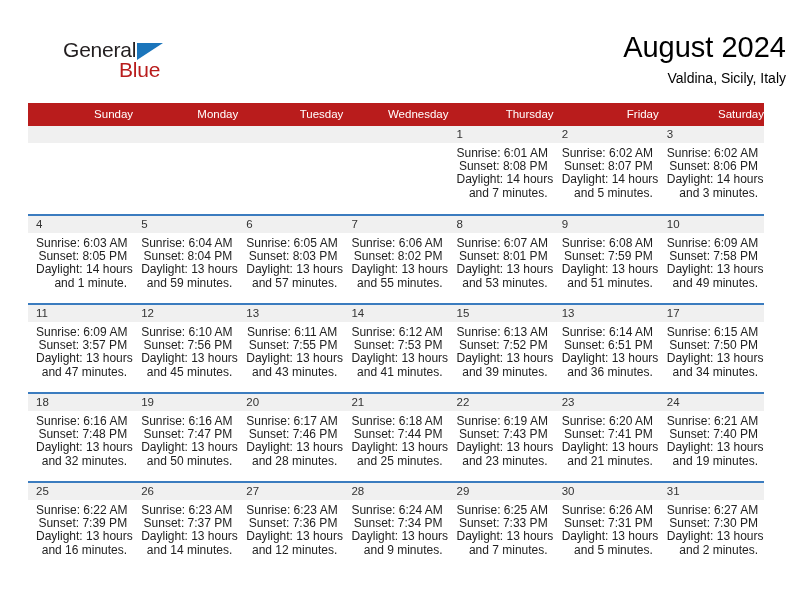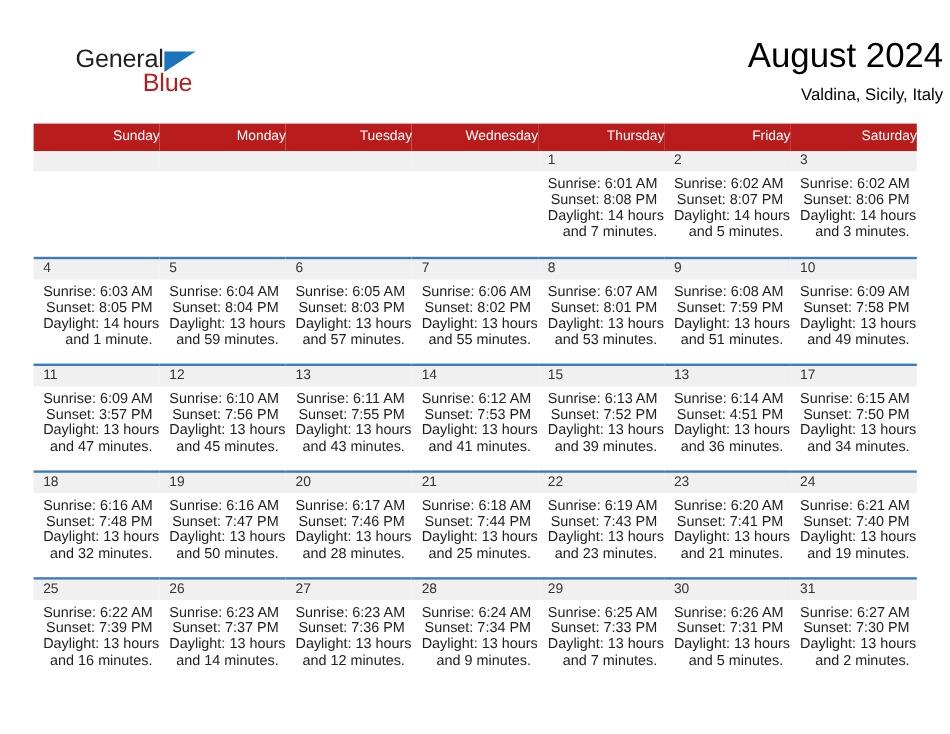--- a/index.html
+++ b/index.html
@@ -385,21 +385,21 @@
                 <div>Daylight: 13 hours</div>
                 <div>and 39 minutes.</div>
               </div>
             </div>
           </td>
           <td>
             <div class="cell-inner">
               <div class="daynum">13</div>
               <div class="details">
                 <div>Sunrise: 6:14 AM</div>
-                <div>Sunset: 4:51 PM</div>
+                <div>Sunset: 6:51 PM</div>
                 <div>Daylight: 13 hours</div>
                 <div>and 36 minutes.</div>
               </div>
             </div>
           </td>
           <td>
             <div class="cell-inner">
               <div class="daynum">17</div>
               <div class="details">
                 <div>Sunrise: 6:15 AM</div>

